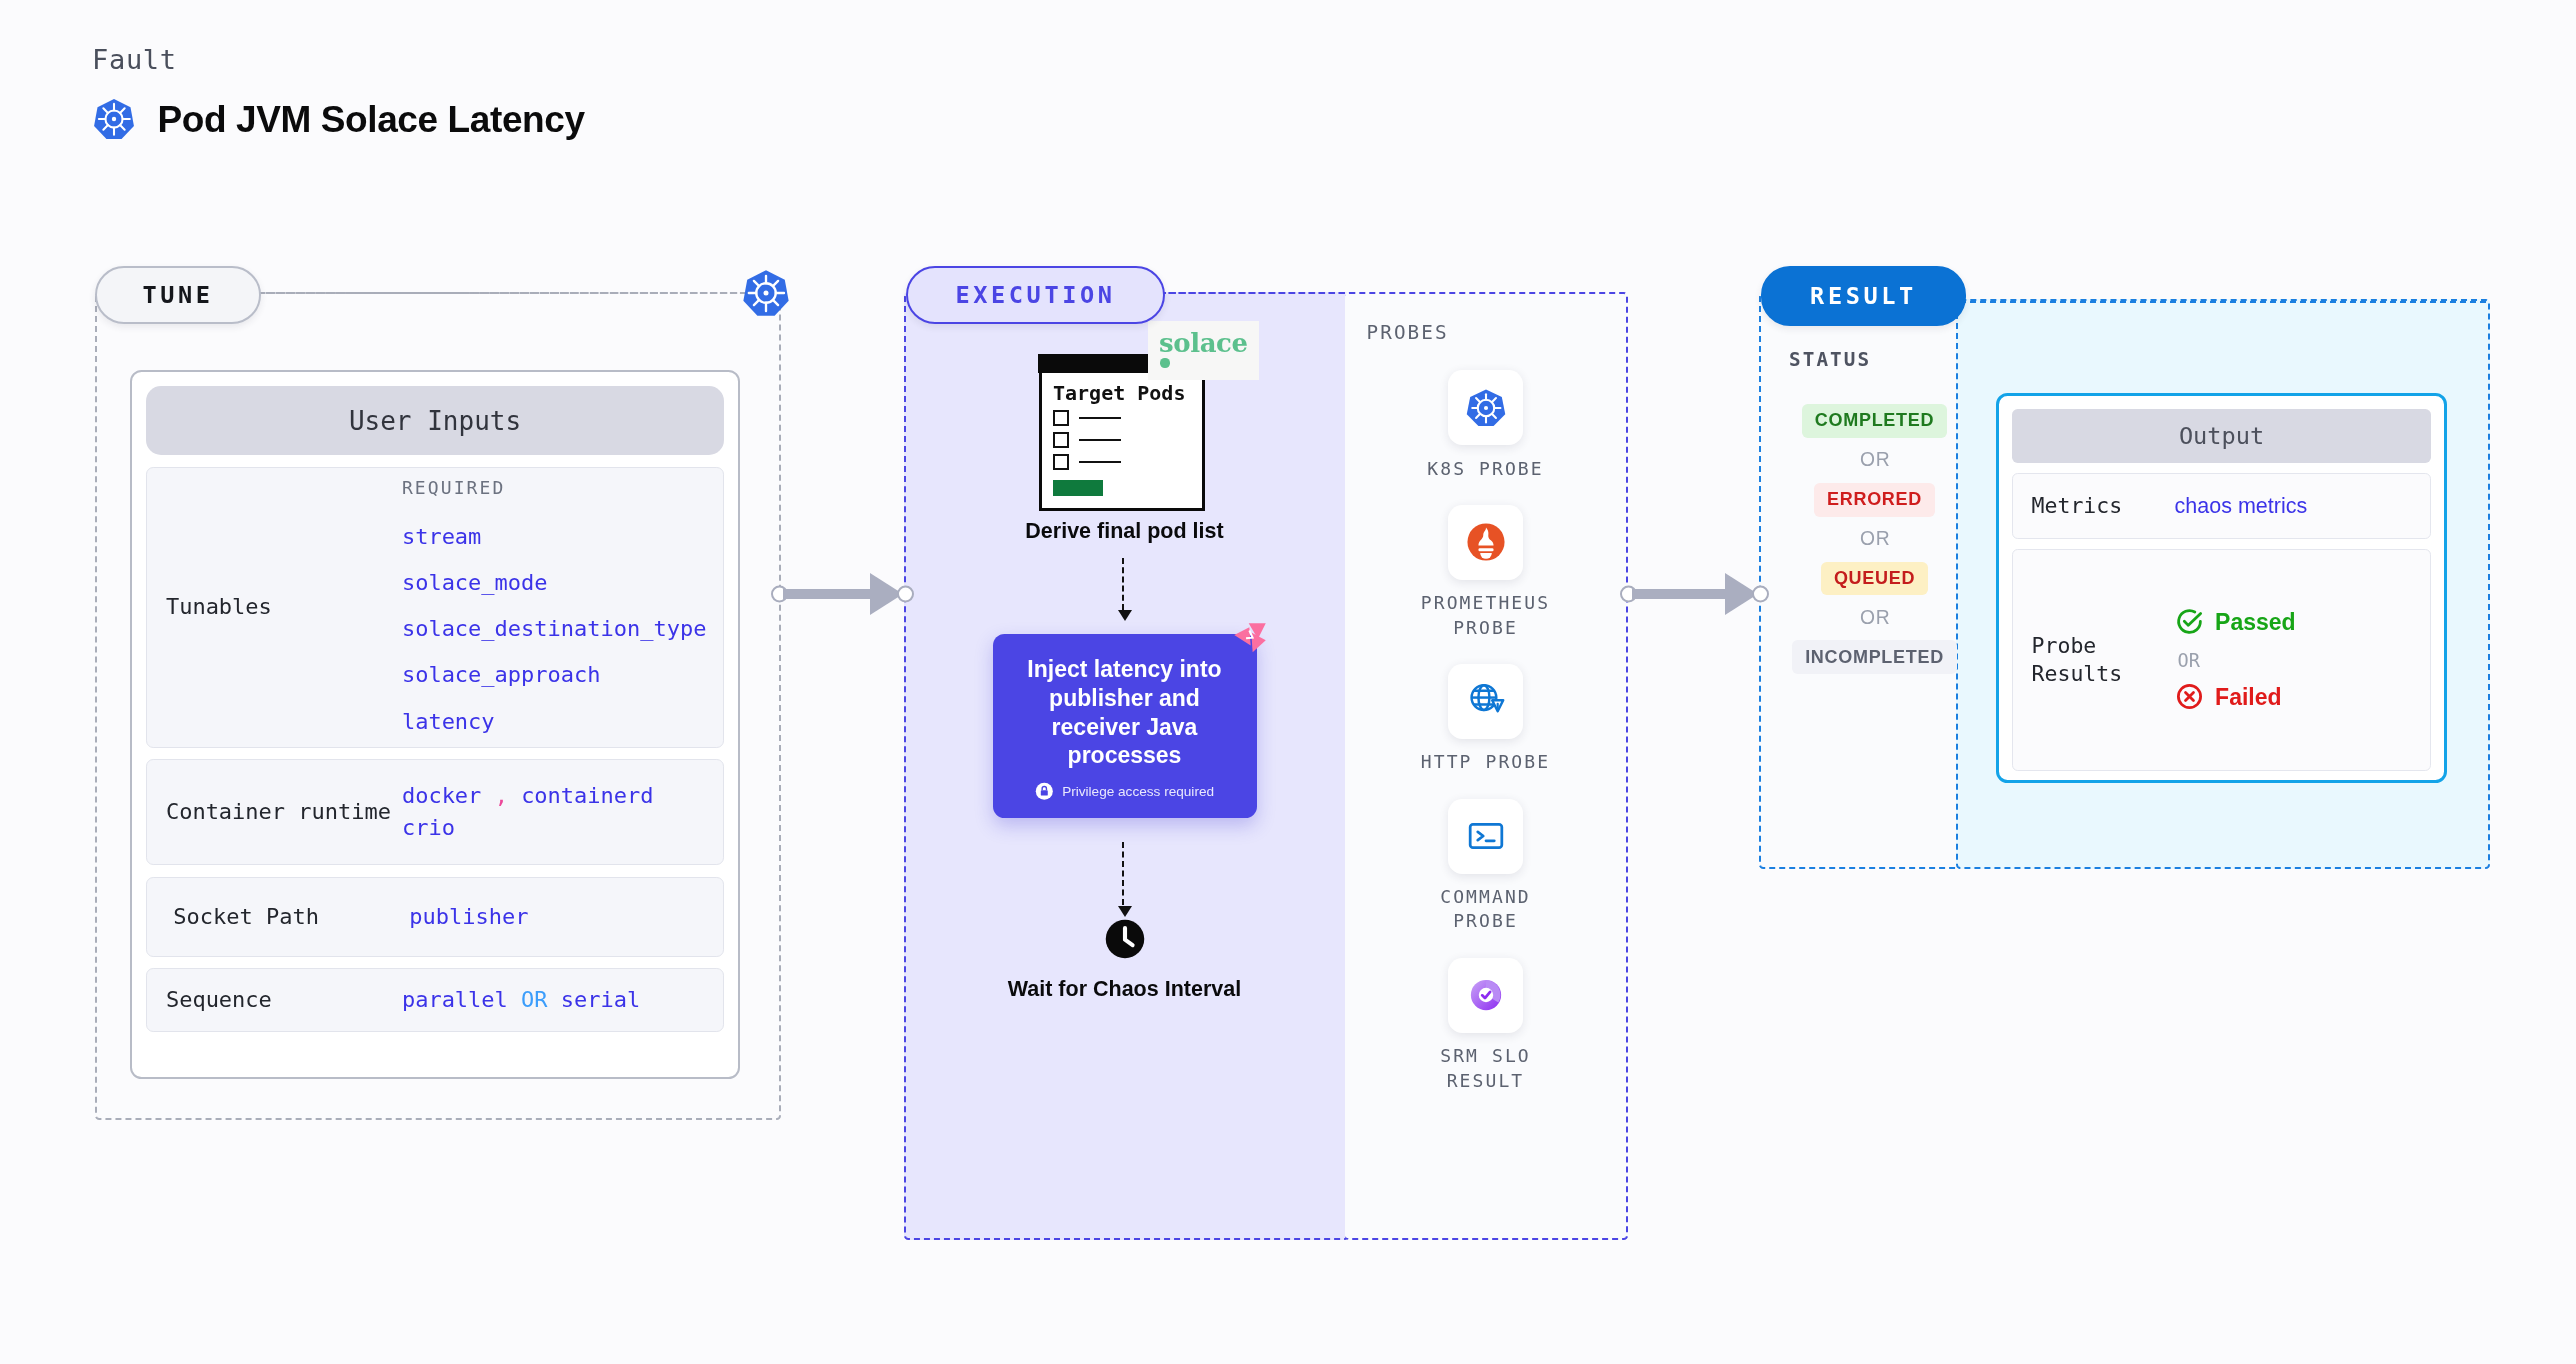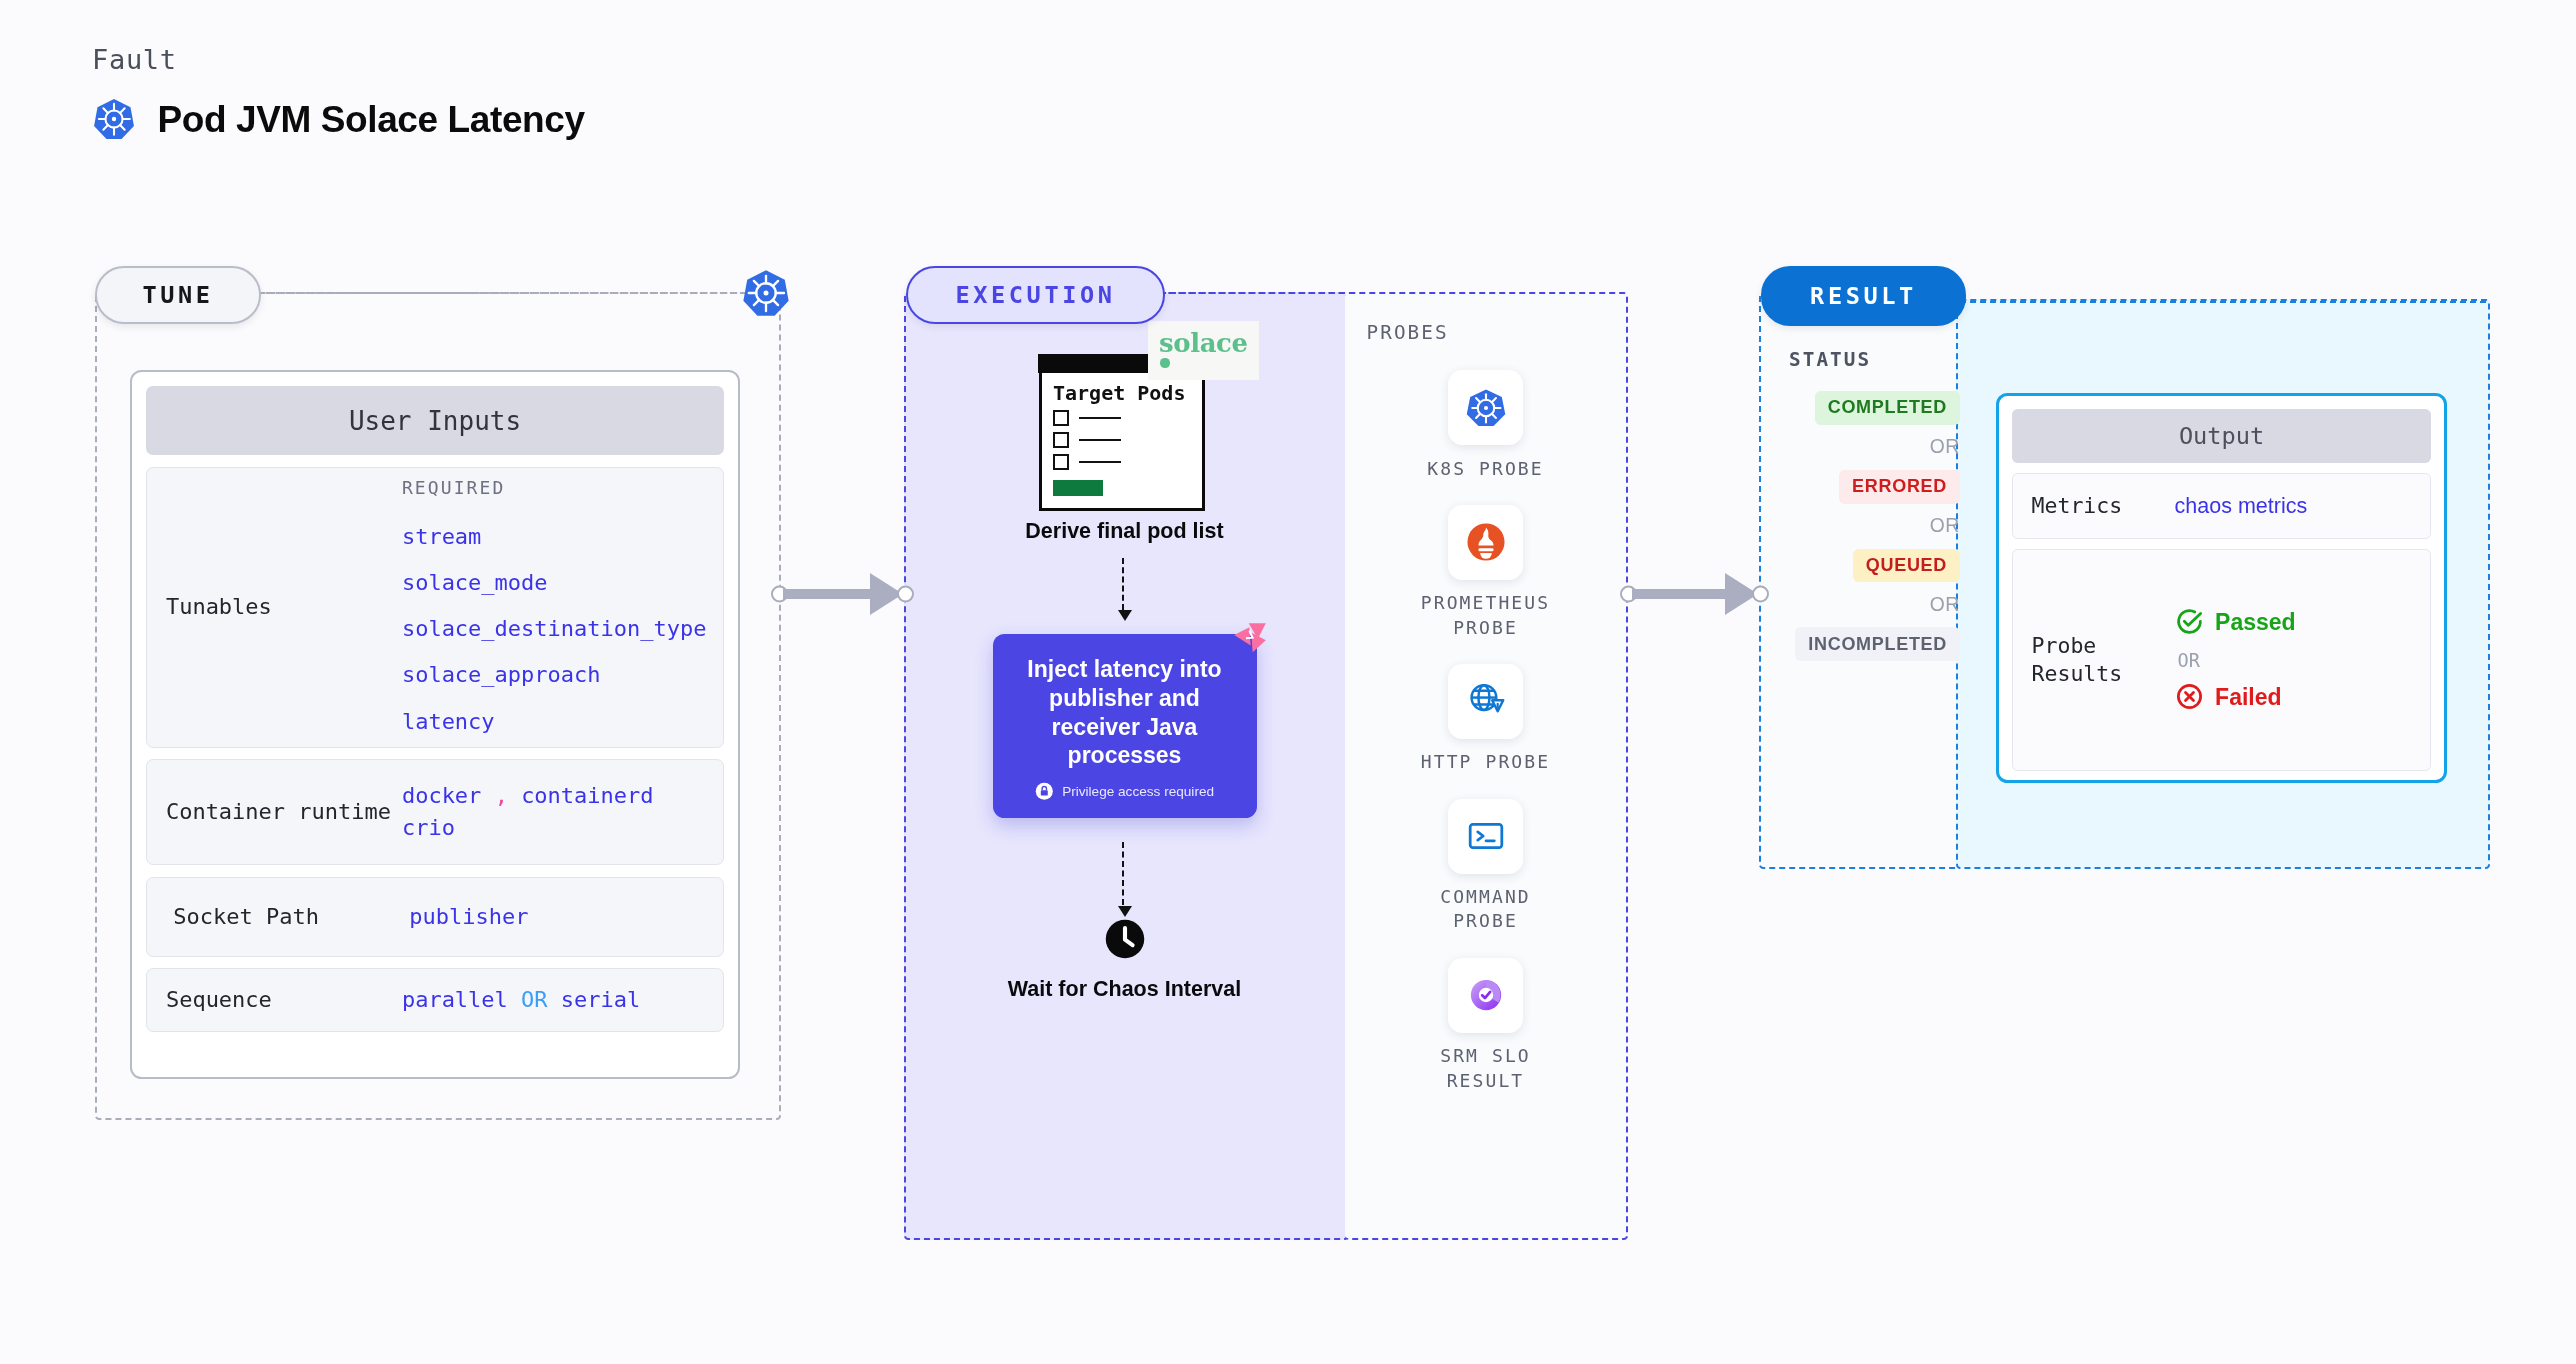--- a/index.html
+++ b/index.html
@@ -143,21 +143,21 @@
     left: 130px; top: 370px;
     width: 610px; height: 709px;
     background: #ffffff;
     border: 2.1px solid #b8bcc7;
     border-radius: 11.5px;
     box-sizing: border-box;
     padding: 14.3px;
   }
   .panel-head {
     background: #d8d9e3;
-    border-radius: 7px;
+    border-radius: 15px;
     height: 69px;
     display: flex;
     align-items: center;
     justify-content: center;
     font-family: "DejaVu Sans Mono", monospace;
     font-size: 26px;
     color: #31343d;
   }
   .kv-row {
     background: #f5f6fa;
@@ -358,21 +358,21 @@
     box-sizing: border-box;
     padding: 56px 0 0 30px;
   }
   #status-label {
     font-family: "DejaVu Sans Mono", monospace;
     font-size: 19.3px;
     letter-spacing: 2.1px;
     color: #4e5361;
     font-weight: bold;
   }
-  #status-stack { margin-top: 20px; display: flex; flex-direction: column; align-items: flex-end; }
+  #status-stack { margin-top: 33px; display: flex; flex-direction: column; align-items: center; }
   .status-chip {
     border-radius: 5.7px;
     padding: 6.4px 13px;
     font-size: 18px;
     font-weight: bold;
     letter-spacing: 0.7px;
   }
   .or-text {
     font-size: 19.3px;
     color: #9aa0ad;

